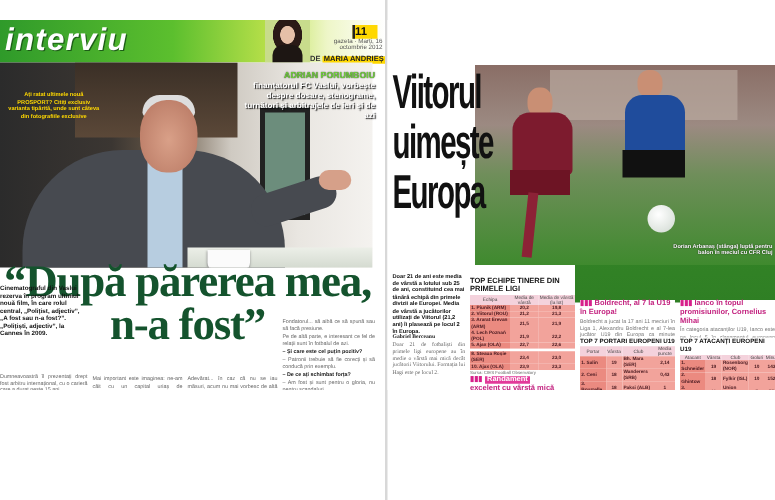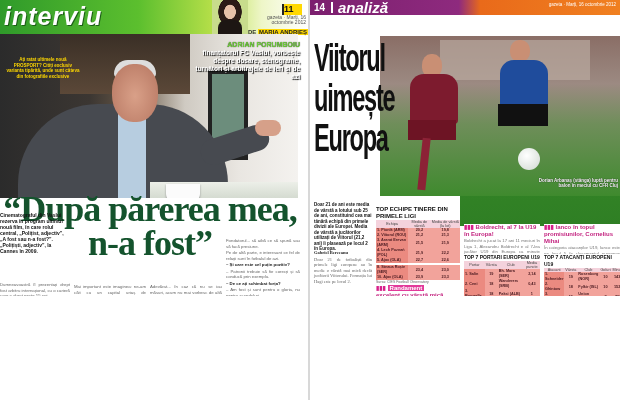--- a/index.html
+++ b/index.html
@@ -1,17 +1,17 @@
 <!DOCTYPE html>
 <html><head>
 <meta charset="utf-8">
 <style>
 *{box-sizing:border-box;margin:0;padding:0}
 body{width:620px;height:400px;overflow:hidden;background:#fff;font-family:"Liberation Sans",sans-serif;position:relative}
-.page{position:absolute;top:0;height:296px;overflow:hidden;background:#fff}
+.page{position:absolute;top:16px;height:296px;overflow:hidden;background:#fff}
 #left{left:0;width:308px}
 #right{left:310px;width:310px}
 .gutter{position:absolute;left:308px;top:0;width:2px;height:400px;background:#d8d8d8}
 
 
 .lh{position:absolute;left:0;top:0;width:308px;height:34px;background:linear-gradient(90deg,#2f9a2a 0%,#5cbf2e 45%,#b9e04a 70%,#eef6c8 85%,#fff 100%)}
 .lh-title{position:absolute;left:4px;top:2px;font:italic bold 25px "Liberation Sans",sans-serif;color:#fff;letter-spacing:1px;text-shadow:1px 1px 0 #1d5e17}
 .pnum-l{position:absolute;left:282px;top:4px;width:20px;height:11px;background:#ffd800;border-left:2px solid #222;font:bold 9px "Liberation Sans",sans-serif;color:#111;line-height:11px}
 .masthead-l{position:absolute;left:258px;top:15px;width:48px;font:5px "Liberation Sans",sans-serif;color:#555;text-align:right;line-height:5px}
 .author-photo{position:absolute;left:212px;top:0;width:36px;height:34px;background:radial-gradient(ellipse at 50% 35%,#e6c0a8 0 22%,#2a1a16 24% 45%,transparent 47%),linear-gradient(#c8dc8c,#c8dc8c)}
@@ -152,26 +152,20 @@
     <p>– Patronii trebuie să fie corecți și să conducă prin exemplu.</p>
     <p class="q">– De ce ați schimbat forța?</p>
     <p>– Am fost și sunt pentru o gloria, nu pentru scandaluri.</p>
     <p class="green">Continuarea în paginile 12-13</p>
   </div>
 </div>
 
 <div class="gutter"></div>
 
 <div class="page" id="right">
-  <div class="rh">
-    <div class="pnum-r">14</div>
-    <div class="rh-sep"></div>
-    <div class="rh-title">analiză</div>
-    <div class="masthead-r">gazeta · Marți, 16 octombrie 2012</div>
-  </div>
 
   <div class="hero-r2"></div>
   <div class="hero-r">
     <div class="stadium"></div>
     <div class="p1-head"></div>
     <div class="p1-body"></div>
     <div class="p1-short"></div>
     <div class="p1-leg"></div>
     <div class="p2-head"></div>
     <div class="p2-body"></div>

